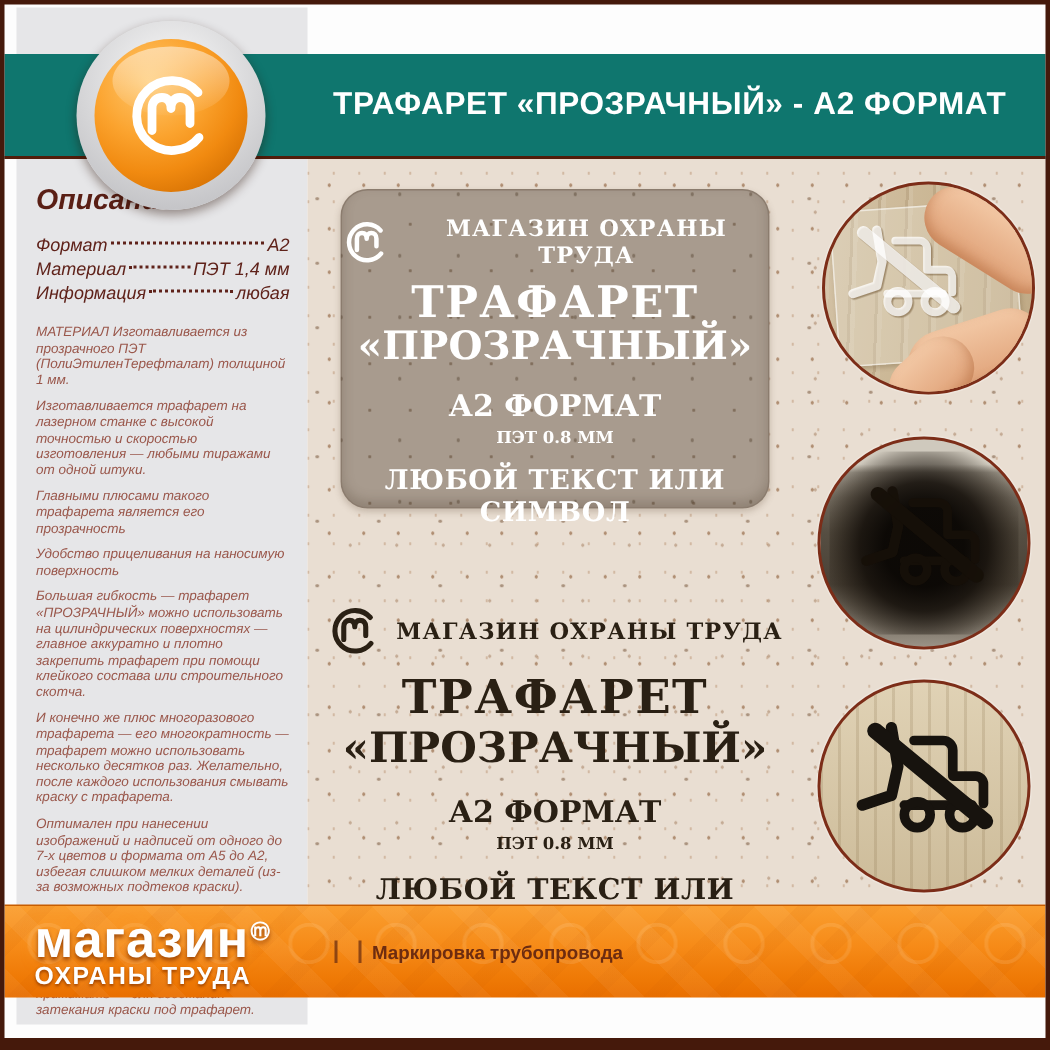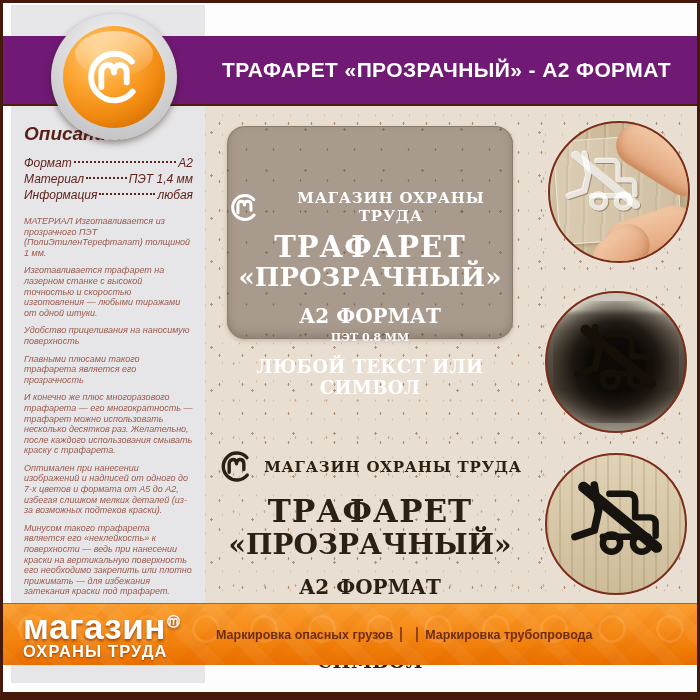--- a/index.html
+++ b/index.html
@@ -14,21 +14,21 @@
            z-index:1;overflow:hidden;}
   .sidebar-inner{padding:118px 12px 0 13px;}
   .sb-heading{font-size:19px;font-weight:bold;font-style:italic;color:#5a1f15;margin:0 0 10px 0;}
   .spec-row{display:flex;align-items:center;font-style:italic;font-size:12px;color:#5f221a;
             line-height:16px;}
   .spec-leader{flex:1;border-bottom:2px dotted #5f221a;margin:0 2px 3px 2px;min-width:8px;}
   .sb-paras{margin-top:13px;}
   .sb-paras p{font-style:italic;font-size:9px;line-height:10.6px;color:#9a574b;margin:0 0 7px 0;}
 
   
-  .band{position:absolute;left:3px;top:36px;right:3px;height:68px;background:#701a75;
+  .band{position:absolute;left:3px;top:36px;right:3px;height:68px;background:#0f766e;
         border-bottom:2px solid #521d0b;z-index:3;}
   .page-title{position:absolute;left:205px;right:12px;top:0;height:100%;display:flex;
               align-items:center;justify-content:center;color:#ffffff;font-size:21px;
               font-weight:bold;letter-spacing:.4px;}
 
   
   .logo-badge{position:absolute;left:51px;top:14px;width:126px;height:126px;border-radius:50%;
               z-index:4;background:radial-gradient(circle at 50% 32%,#fbfbfb,#d4d4d6 58%,#b7b7bb);
               box-shadow:0 3px 7px rgba(40,15,5,.45);display:flex;align-items:center;justify-content:center;}
   .logo-ball{width:102px;height:102px;border-radius:50%;position:relative;overflow:hidden;
@@ -54,21 +54,21 @@
     background-color:#a89b8e;
     background-image:
       radial-gradient(rgba(80,55,30,.45) .8px,transparent 1.1px),
       radial-gradient(rgba(60,40,20,.35) 1px,transparent 1.3px);
     background-size:27px 31px,39px 41px;background-position:5px 7px,19px 23px;
     border:1px solid rgba(96,78,62,.4);
     box-shadow:inset 0 -4px 8px rgba(70,55,40,.25),0 2px 4px rgba(120,100,80,.3);
     z-index:2;color:#ffffff;}
 
   .st{display:flex;flex-direction:column;align-items:center;text-align:center;
-      font-family:"DejaVu Serif",serif;font-weight:bold;margin-top:46px;}
+      font-family:"DejaVu Serif",serif;font-weight:bold;}
   .plate .st{padding-top:16px;}
   .st-brand{display:flex;align-items:center;gap:9px;}
   .st-brand svg{width:35px;height:35px;}
   .st-brand-name{font-size:15px;letter-spacing:.8px;}
   .st-t1{font-size:29px;line-height:1.05;margin-top:7px;letter-spacing:1px;}
   .st-t2{font-size:26px;line-height:1.05;margin-top:2px;}
   .st-fmt{font-size:20px;margin-top:12px;}
   .st-mat{font-size:11px;margin-top:3px;}
   .st-any{font-size:18px;margin-top:12px;letter-spacing:.4px;}
 
@@ -148,22 +148,23 @@
       </div>
       <div class="spec-row">
         <span>Информация</span>
         <span class="spec-leader"></span>
         <span>любая</span>
       </div>
 
       <div class="sb-paras">
         <p>МАТЕРИАЛ Изготавливается из прозрачного ПЭТ (ПолиЭтиленТерефталат) толщиной 1 мм.</p>
         <p>Изготавливается трафарет на лазерном станке с высокой точностью и скоростью изготовления — любыми тиражами от одной штуки.</p>
+        <p>Главными плюсами такого трафарета является его прозрачность</p>
         <p>Удобство прицеливания на наносимую поверхность</p>
-        <p>Главными плюсами такого трафарета является его прозрачность</p>
+        <p>Большая гибкость — трафарет «ПРОЗРАЧНЫЙ» можно использовать на цилиндрических поверхностях — главное аккуратно и плотно закрепить трафарет при помощи клейкого состава или строительного скотча.</p>
         <p>И конечно же плюс многоразового трафарета — его многократность — трафарет можно использовать несколько десятков раз. Желательно, после каждого использования смывать краску с трафарета.</p>
         <p>Оптимален при нанесении изображений и надписей от одного до 7-х цветов и формата от А5 до А2, избегая слишком мелких деталей (из-за возможных подтеков краски).</p>
         <p>Минусом такого трафарета является его «неклейкость» к поверхности — ведь при нанесении краски на вертикальную поверхность его необходимо закрепить или плотно прижимать — для избежания затекания краски под трафарет.</p>
       </div>
     </div>
   </div>
 
   <div class="main"></div>
 
   <div class="band">
@@ -265,21 +266,20 @@
     </svg>
   </div>
 
   <div class="footer">
     <div class="fbrand">
       <div class="fbrand-name"><span>магазин</span><span class="fbrand-badge">ⓜ</span></div>
       <div class="fbrand-sub">ОХРАНЫ ТРУДА</div>
     </div>
     <div class="flinks">
       <div class="frow frow2">
-        <span class="flink">Маркировка опасных грузов</span>
         <span class="fsep"></span>
         <span class="fsep"></span>
         <span class="flink">Маркировка трубопровода</span>
       </div>
     </div>
   </div>
 
   <div class="frame"></div>
 </div>
 

